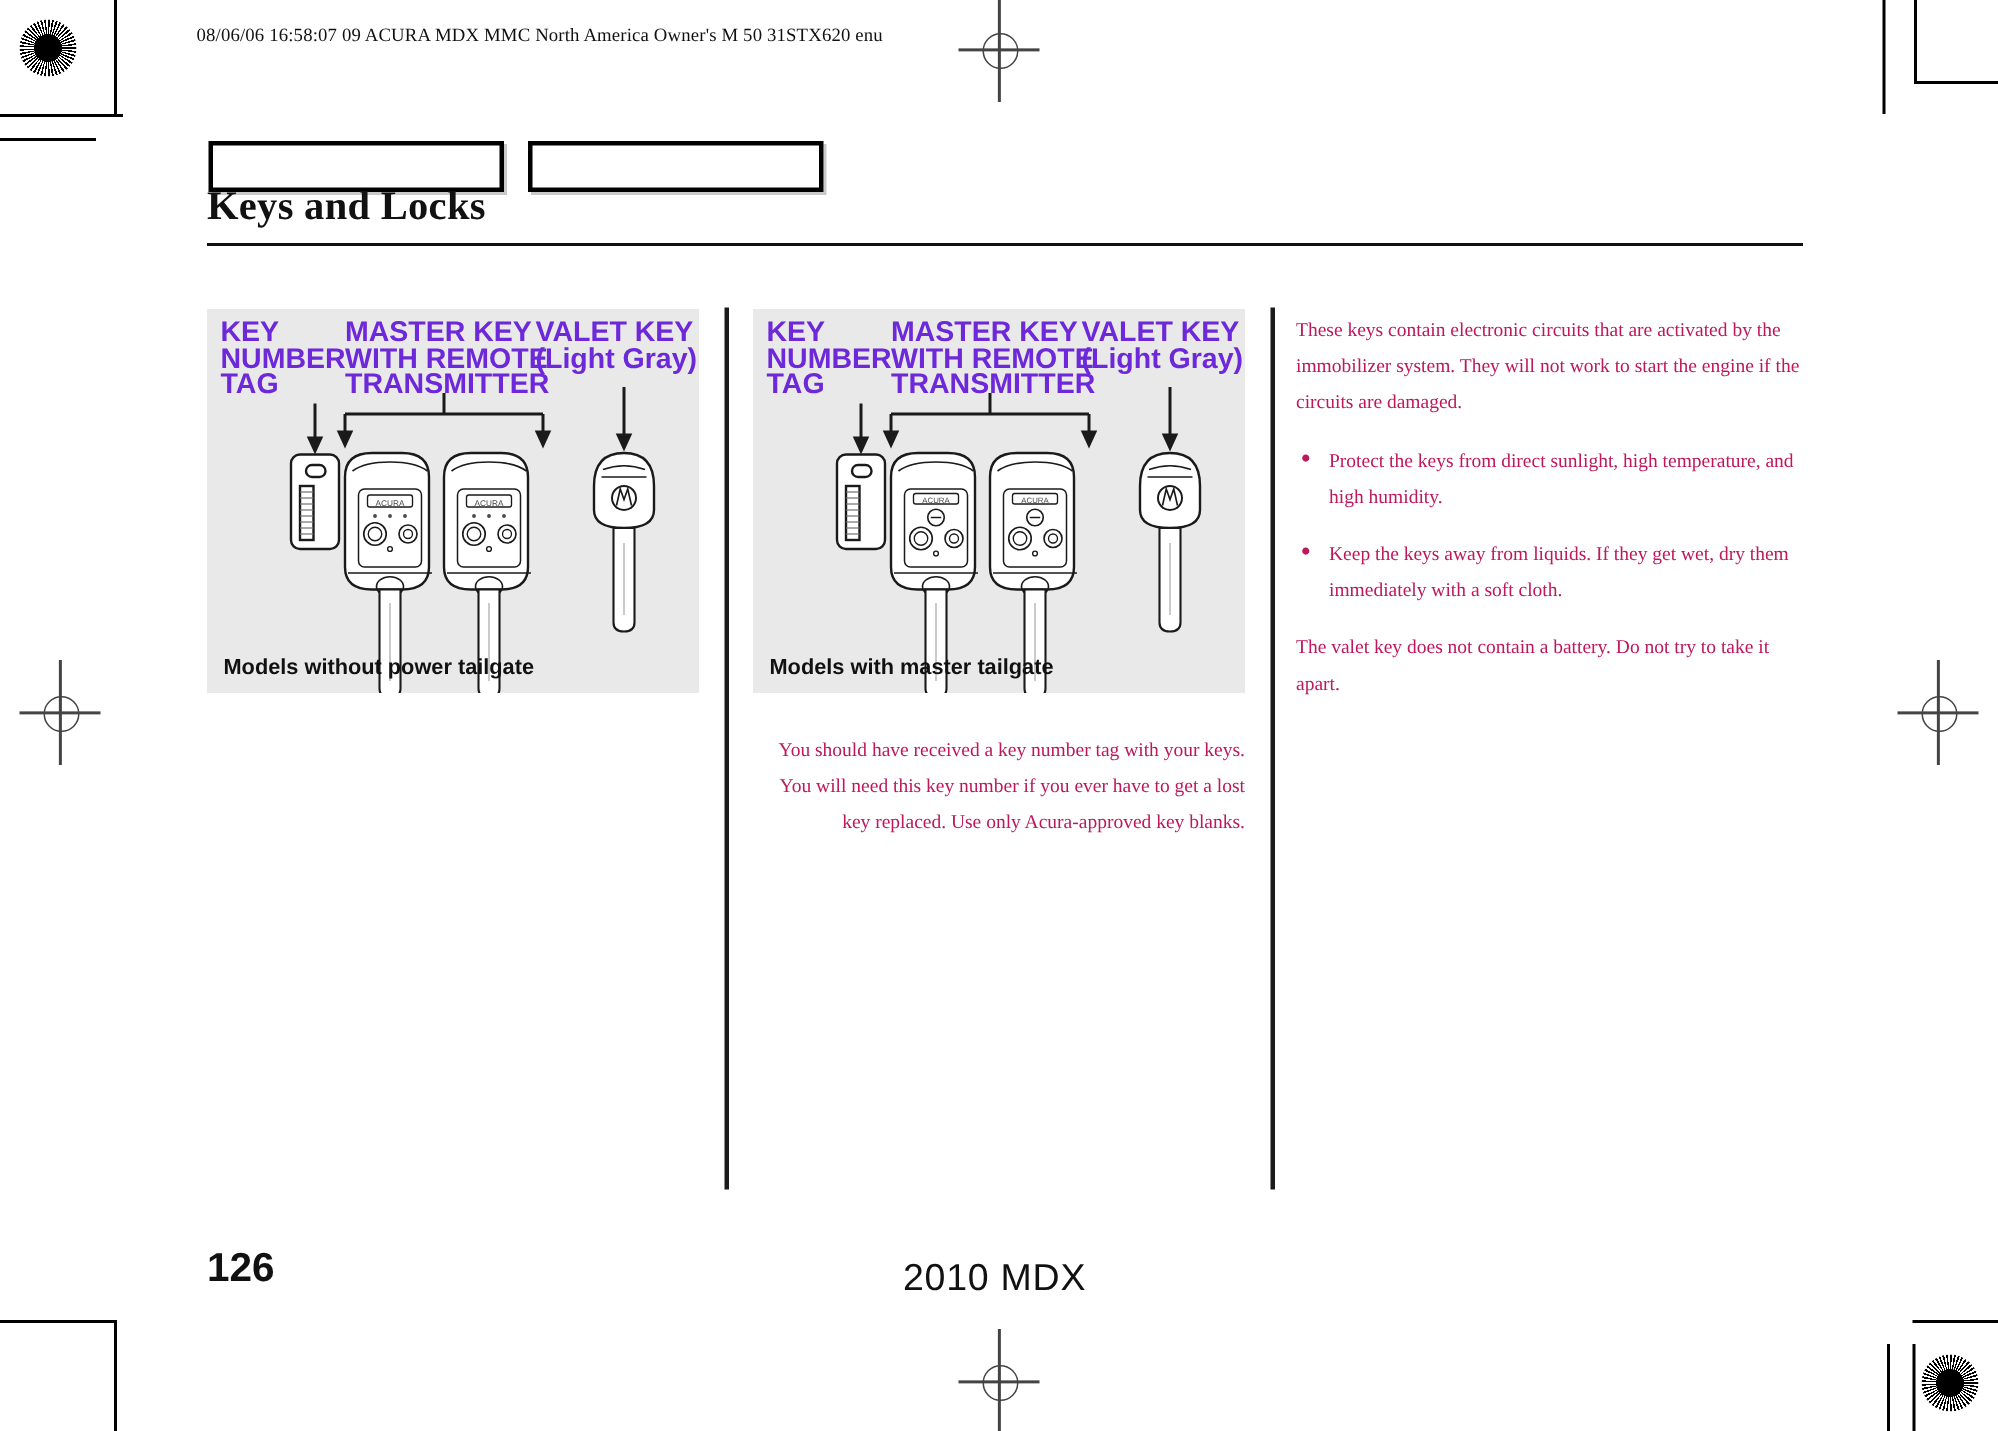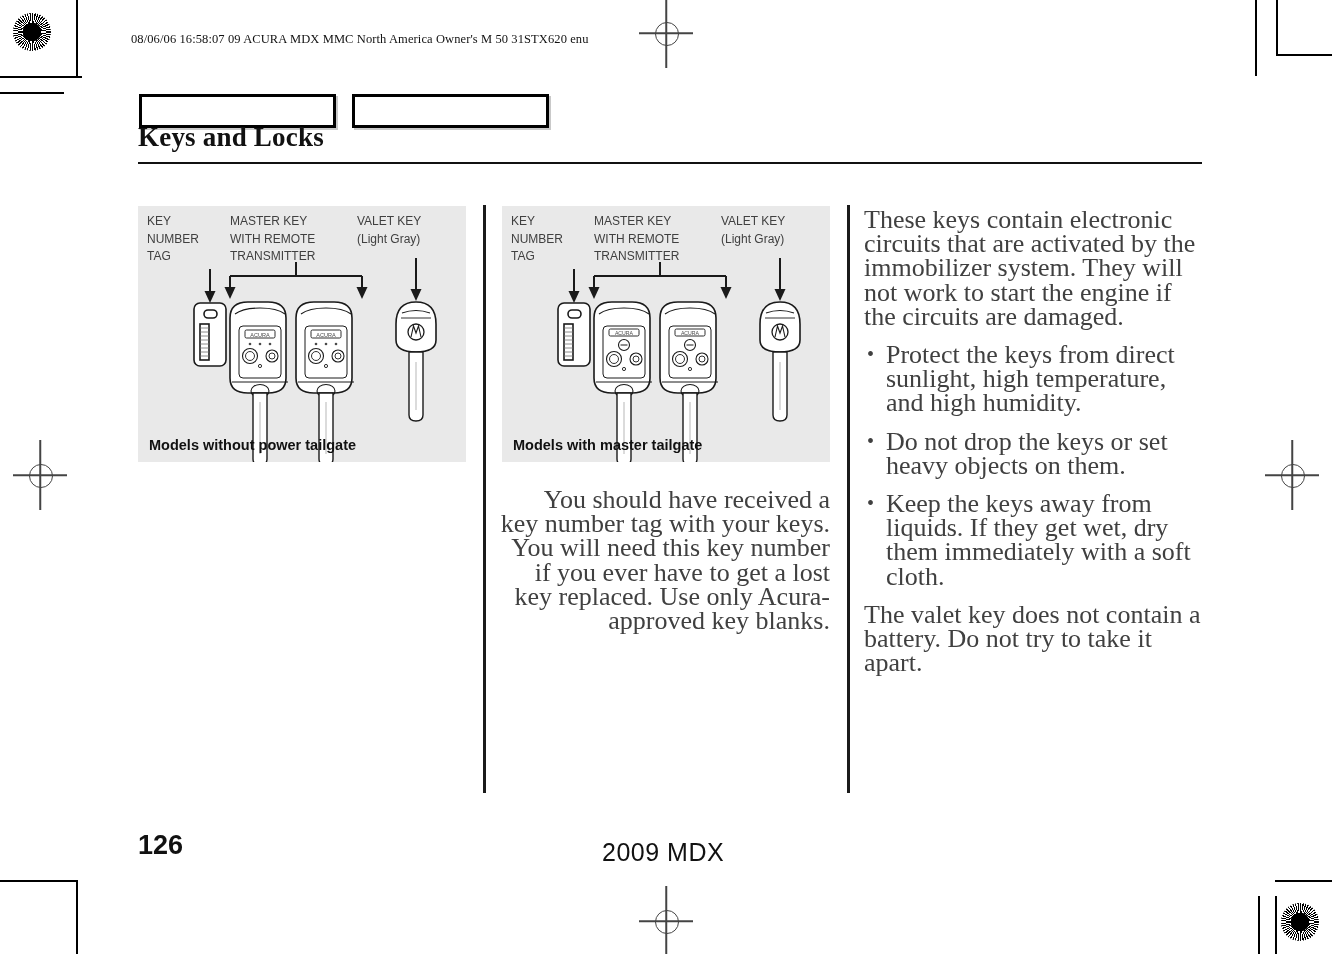--- a/index.html
+++ b/index.html
@@ -71,21 +71,20 @@
   
   .slug {
     position: absolute;
     left: 131px;
     top: 16px;
     font-family: "Liberation Serif", serif;
     font-size: 12.5px;
     letter-spacing: 0.1px;
     white-space: nowrap;
     color: #111;
-    margin-top: 16px;
   }
 
   
   .tabbox {
     position: absolute;
     border: 3px solid #000;
     background: #ffffff;
     box-shadow: 2px 2px 0 #c9c9c9;
   }
 
@@ -127,39 +126,39 @@
     bottom: 9px;
     font-family: "Liberation Sans", sans-serif;
     font-weight: bold;
     font-size: 14.5px;
     color: #111;
     white-space: nowrap;
   }
   .fig-label {
     position: absolute;
     font-family: "Liberation Sans", sans-serif;
-    font-weight: normal;
-    font-size: 12px;
+    font-weight: bold;
+    font-size: 19px;
     line-height: 17.5px;
-    color: #404040;
+    color: #6d28d9;
     white-space: pre;
   }
   .fig-art {
     position: absolute;
     left: 0;
     top: 0;
   }
 
   
   .bodytext {
     position: absolute;
     font-family: "Liberation Serif", serif;
-    font-size: 26px;
+    font-size: 13px;
     line-height: 24.2px;
-    color: #404040;
+    color: #be185d;
   }
   .bodytext p {
     margin: 0 0 14px 0;
   }
   ul.bullets {
     list-style: none;
     margin: 0;
     padding: 0;
   }
   ul.bullets li {
@@ -445,22 +444,21 @@
 
 
   <div class="bodytext" style="left:500px; top:488px; width:330px;text-align:right;">
     <p>You should have received a key number tag with your keys. You will need this key number if you ever have to get a lost key replaced. Use only Acura-approved key blanks.</p>
   </div>
 
   <div class="bodytext" style="left:864px; top:208px; width:340px;">
     <p>These keys contain electronic circuits that are activated by the immobilizer system. They will not work to start the engine if the circuits are damaged.</p>
     <ul class="bullets">
       <li>Protect the keys from direct sunlight, high temperature, and high humidity.</li>
-      <li>Do not drop the keys or set heavy objects on them.</li>
       <li>Keep the keys away from liquids. If they get wet, dry them immediately with a soft cloth.</li>
     </ul>
     <p>The valet key does not contain a battery. Do not try to take it apart.</p>
   </div>
 
   <div class="page-number">126</div>
-  <div class="footer-model">2009  MDX</div>
+  <div class="footer-model">2010  MDX</div>
 
 </div>
 
 </body></html>

